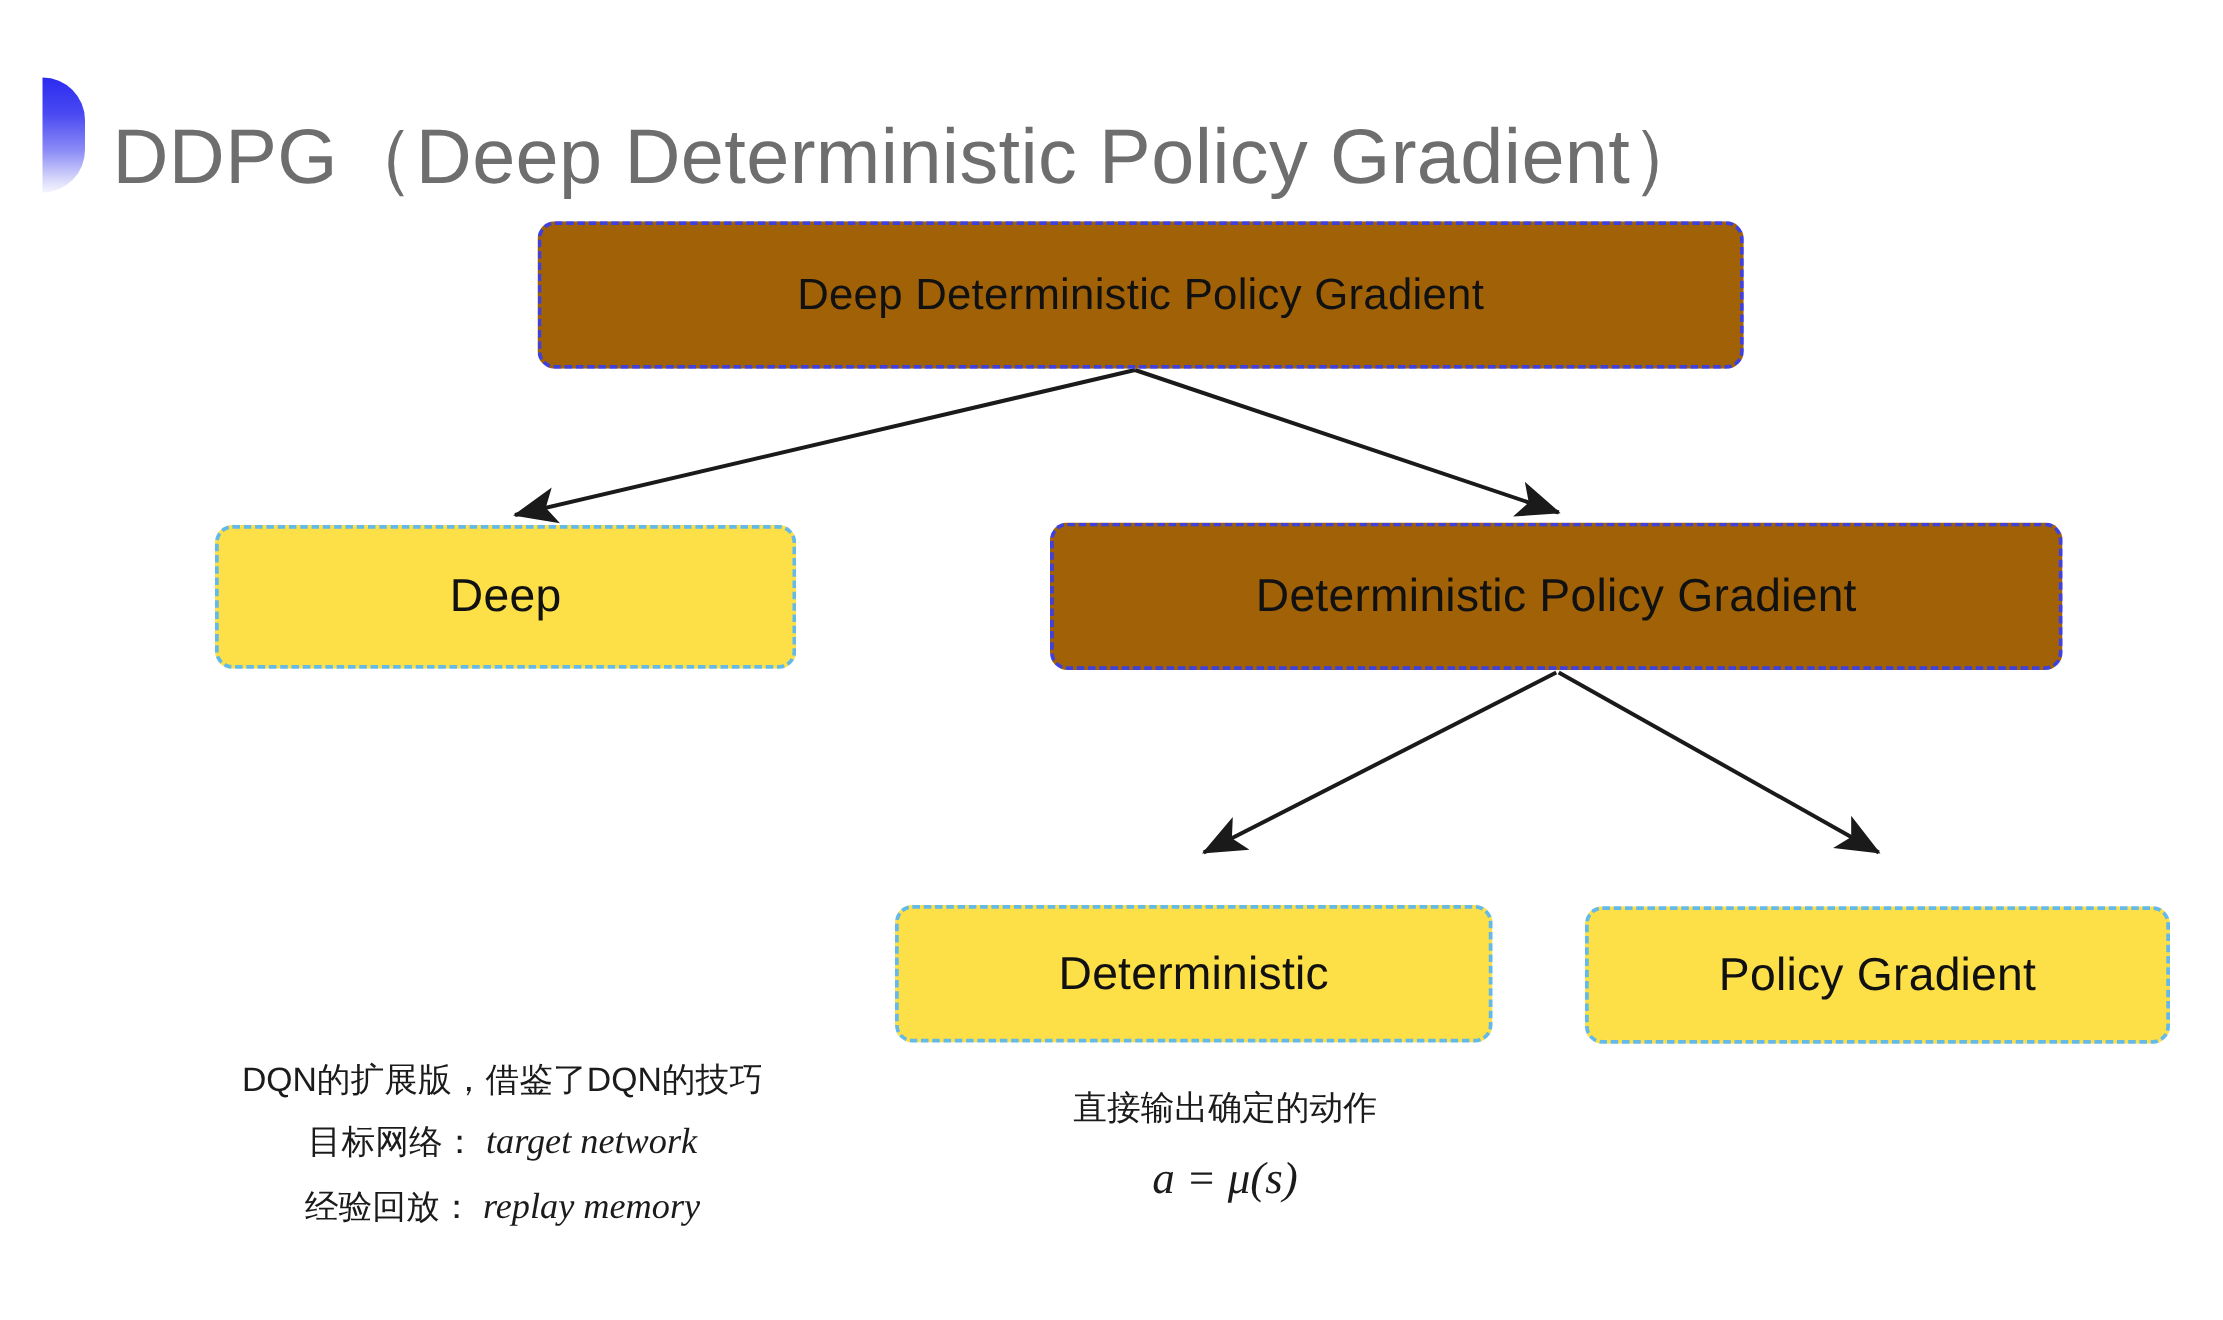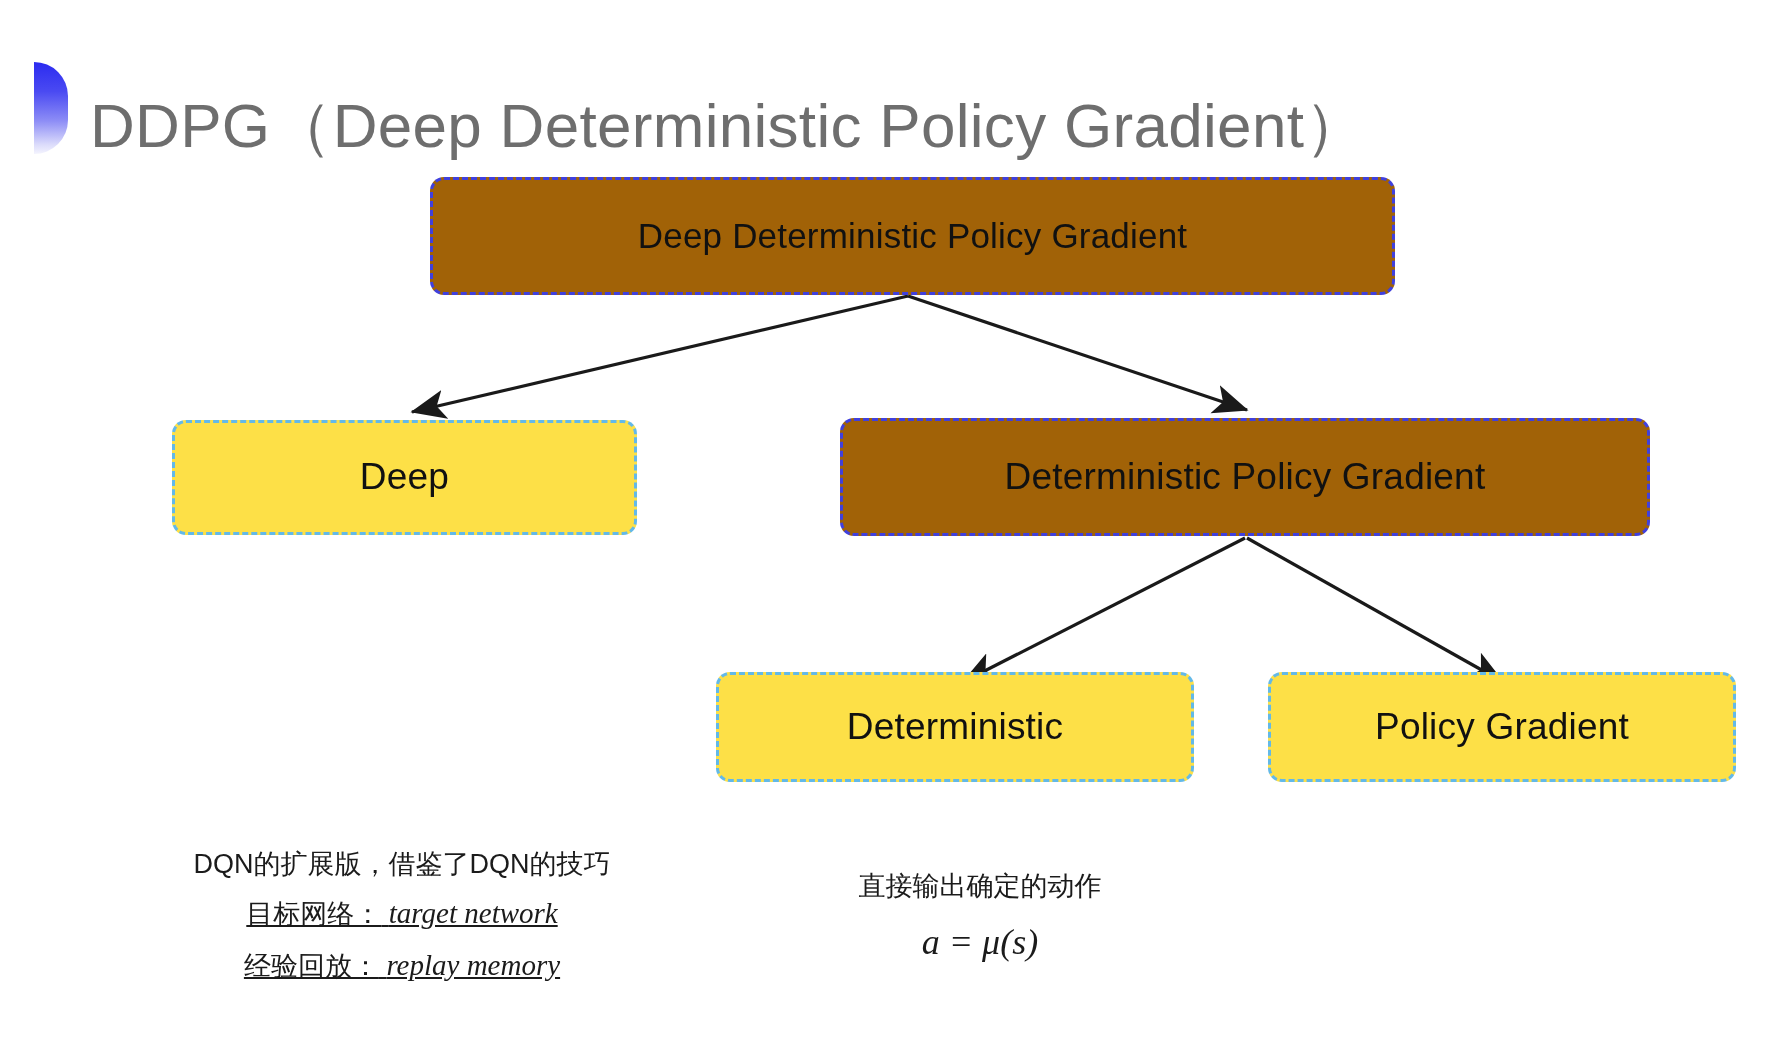--- a/index.html
+++ b/index.html
@@ -92,22 +92,22 @@
     border: 3px dashed #4040dd;
   }
   .node.cyan {
     background: #fde047;
     border: 3px dashed #63b9e8;
   }
 
   #node-root        { left: 430px; top: 177px;  width: 965px; height: 118px; }
   #node-deep        { left: 172px; top: 420px;  width: 465px; height: 115px; }
   #node-dpg         { left: 840px; top: 418px;  width: 810px; height: 118px; }
-  #node-det         { left: 716px; top: 672px;  width: 478px; height: 110px; }
-  #node-pg          { left: 1268px; top: 672px; width: 468px; height: 110px; }
+  #node-det         { left: 716px; top: 724px;  width: 478px; height: 110px; }
+  #node-pg          { left: 1268px; top: 725px; width: 468px; height: 110px; }
 
   #node-root .node-label { font-size: 35px; }
   #node-dpg  .node-label { font-size: 37px; }
   #node-deep .node-label { font-size: 37px; }
   #node-det  .node-label { font-size: 37px; }
   #node-pg   .node-label { font-size: 37px; }
 
   
   .annot {
     position: absolute;
@@ -123,21 +123,21 @@
   }
   .annot .mathline {
     font-family: "Liberation Serif", serif;
     font-style: italic;
     font-size: 36px;
   }
 
   #annot-deep      { left: 142px;  top: 840px; text-align: center; width: 520px; }
   #annot-deep .l1  { text-align: center; }
   #annot-deep .l2,
-  #annot-deep .l3  { text-align: center; text-decoration: underline; }
+  #annot-deep .l3  { text-align: center; }
 
   #annot-det       { left: 760px;  top: 862px; text-align: center; width: 440px; }
   #annot-pg        { left: 1290px; top: 862px; text-align: center; width: 400px; }
 
   .annot .row { display: block; }
   .cjk { font-family: "Liberation Sans", "DejaVu Sans", sans-serif; }
 </style>
 </head>
 <body>
 

